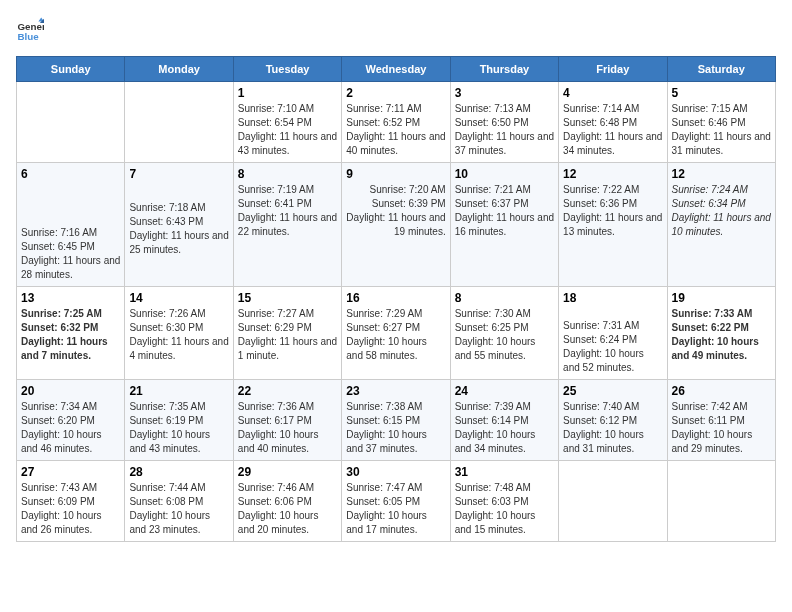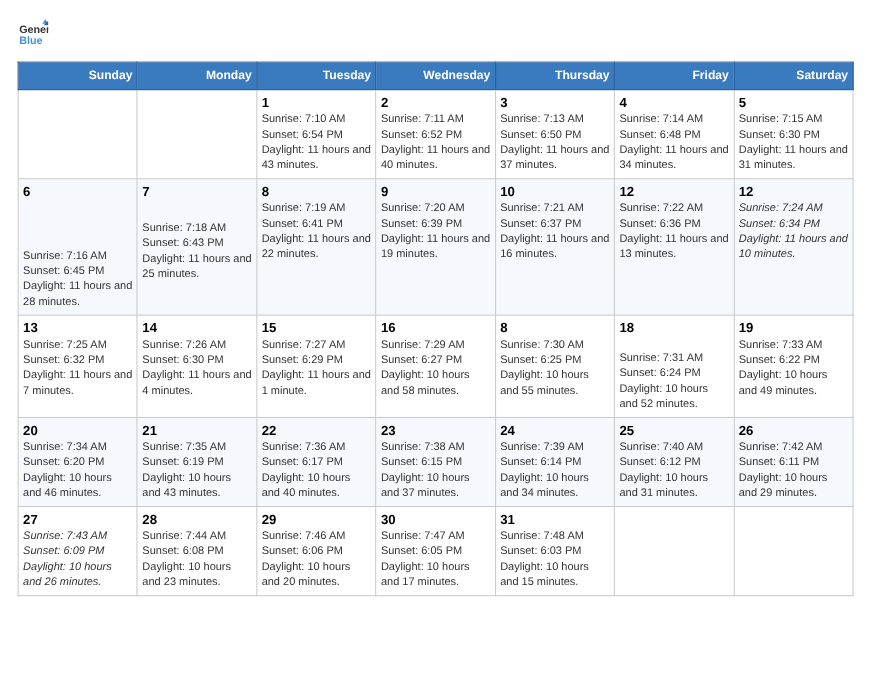--- a/index.html
+++ b/index.html
@@ -40,21 +40,21 @@
     table {
       width: 100%;
       border-collapse: collapse;
       font-size: 11px;
     }
     .day-header {
       background-color: #3a7abf;
       color: #fff;
       font-weight: bold;
       padding: 6px 4px;
-      text-align: right;
+      text-align: center;
       border: 1px solid #2e6099;
       margin-top: 44px;
     }
     td {
       border: 1px solid #ccc;
       vertical-align: top;
       padding: 4px;
       min-height: 80px;
       width: calc(100% / 7);
     }
@@ -133,21 +133,21 @@
         </td>
         <td>
           <span class="day-num">4</span>
           <div class="day-info" style="white-space: pre-line;">Sunrise: 7:14 AM
 Sunset: 6:48 PM
 Daylight: 11 hours and 34 minutes.</div>
         </td>
         <td>
           <span class="day-num">5</span>
           <div class="day-info" style="white-space: pre-line;">Sunrise: 7:15 AM
-Sunset: 6:30 PM
+Sunset: 6:46 PM
 Daylight: 11 hours and 31 minutes.</div>
         </td>
       </tr>
       <tr>
         <td>
           <span class="day-num">6</span>
           <div class="day-info" style="white-space: pre-line; margin-top: 45px;">Sunrise: 7:16 AM
 Sunset: 6:45 PM
 Daylight: 11 hours and 28 minutes.</div>
         </td>
@@ -158,21 +158,21 @@
 Daylight: 11 hours and 25 minutes.</div>
         </td>
         <td>
           <span class="day-num">8</span>
           <div class="day-info" style="white-space: pre-line;">Sunrise: 7:19 AM
 Sunset: 6:41 PM
 Daylight: 11 hours and 22 minutes.</div>
         </td>
         <td>
           <span class="day-num">9</span>
-          <div class="day-info" style="white-space: pre-line;">Sunrise: 7:20 AM
+          <div class="day-info" style="white-space: pre-line; text-align: right;">Sunrise: 7:20 AM
 Sunset: 6:39 PM
 Daylight: 11 hours and 19 minutes.</div>
         </td>
         <td>
           <span class="day-num">10</span>
           <div class="day-info" style="white-space: pre-line;">Sunrise: 7:21 AM
 Sunset: 6:37 PM
 Daylight: 11 hours and 16 minutes.</div>
         </td>
         <td>
@@ -184,21 +184,21 @@
         <td>
           <span class="day-num">12</span>
           <div class="day-info" style="white-space: pre-line; font-style: italic;">Sunrise: 7:24 AM
 Sunset: 6:34 PM
 Daylight: 11 hours and 10 minutes.</div>
         </td>
       </tr>
       <tr>
         <td>
           <span class="day-num">13</span>
-          <div class="day-info" style="white-space: pre-line;">Sunrise: 7:25 AM
+          <div class="day-info" style="white-space: pre-line; font-weight: bold;">Sunrise: 7:25 AM
 Sunset: 6:32 PM
 Daylight: 11 hours and 7 minutes.</div>
         </td>
         <td>
           <span class="day-num">14</span>
           <div class="day-info" style="white-space: pre-line;">Sunrise: 7:26 AM
 Sunset: 6:30 PM
 Daylight: 11 hours and 4 minutes.</div>
         </td>
         <td>
@@ -220,21 +220,21 @@
 Daylight: 10 hours and 55 minutes.</div>
         </td>
         <td>
           <span class="day-num">18</span>
           <div class="day-info" style="white-space: pre-line; margin-top: 14px;">Sunrise: 7:31 AM
 Sunset: 6:24 PM
 Daylight: 10 hours and 52 minutes.</div>
         </td>
         <td>
           <span class="day-num">19</span>
-          <div class="day-info" style="white-space: pre-line;">Sunrise: 7:33 AM
+          <div class="day-info" style="white-space: pre-line; font-weight: bold;">Sunrise: 7:33 AM
 Sunset: 6:22 PM
 Daylight: 10 hours and 49 minutes.</div>
         </td>
       </tr>
       <tr>
         <td>
           <span class="day-num">20</span>
           <div class="day-info" style="white-space: pre-line;">Sunrise: 7:34 AM
 Sunset: 6:20 PM
 Daylight: 10 hours and 46 minutes.</div>
@@ -272,21 +272,21 @@
         <td>
           <span class="day-num">26</span>
           <div class="day-info" style="white-space: pre-line;">Sunrise: 7:42 AM
 Sunset: 6:11 PM
 Daylight: 10 hours and 29 minutes.</div>
         </td>
       </tr>
       <tr>
         <td>
           <span class="day-num">27</span>
-          <div class="day-info" style="white-space: pre-line; font-style: italic;">Sunrise: 7:43 AM
+          <div class="day-info" style="white-space: pre-line;">Sunrise: 7:43 AM
 Sunset: 6:09 PM
 Daylight: 10 hours and 26 minutes.</div>
         </td>
         <td>
           <span class="day-num">28</span>
           <div class="day-info" style="white-space: pre-line;">Sunrise: 7:44 AM
 Sunset: 6:08 PM
 Daylight: 10 hours and 23 minutes.</div>
         </td>
         <td>

